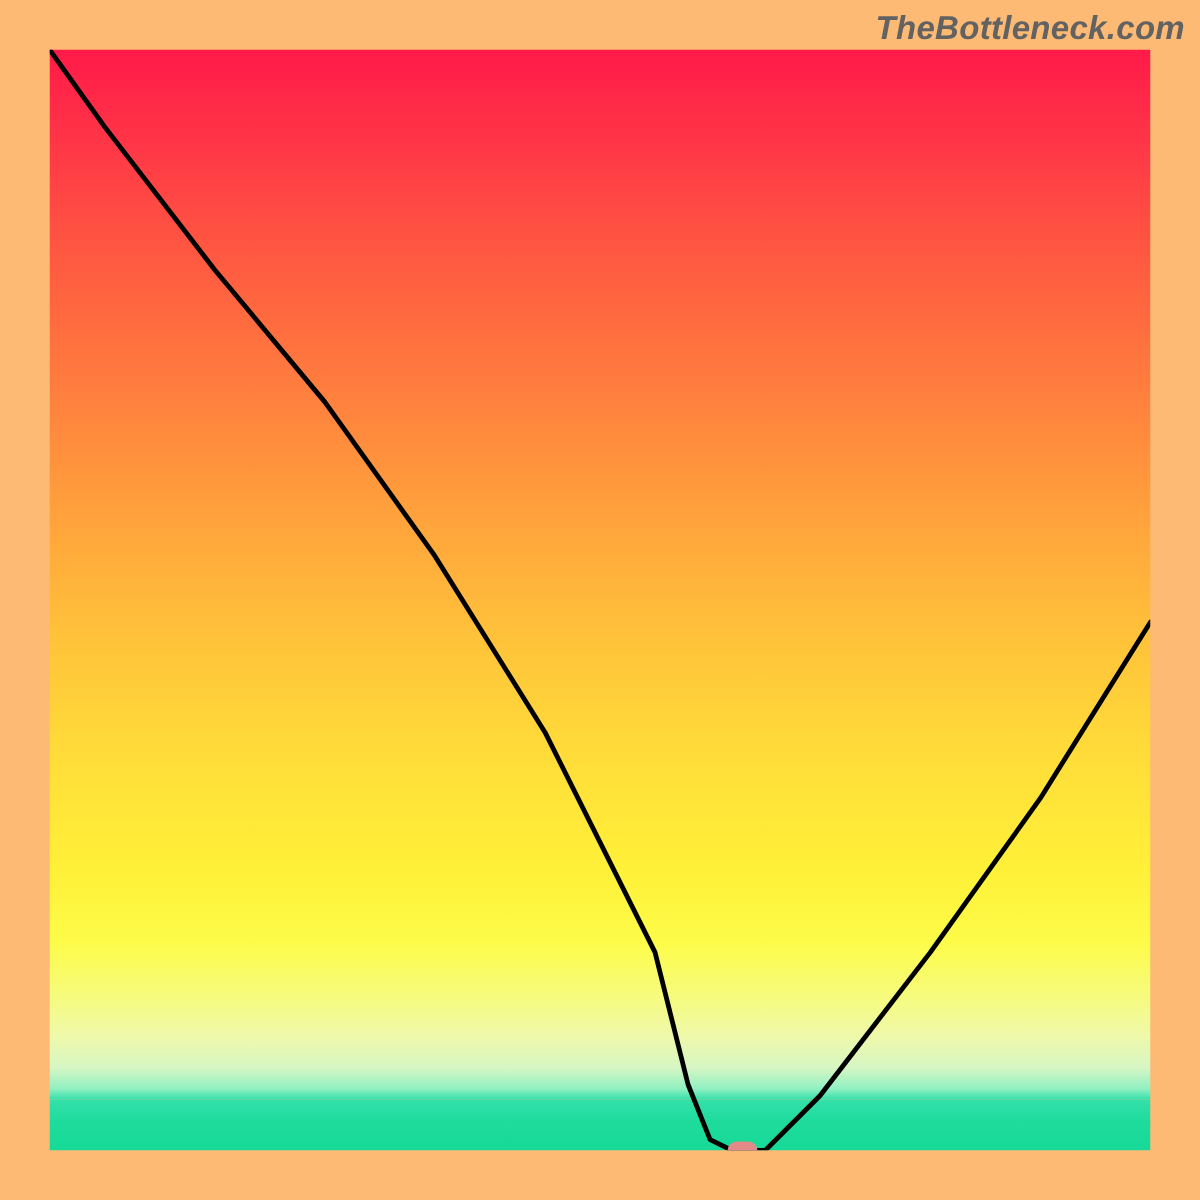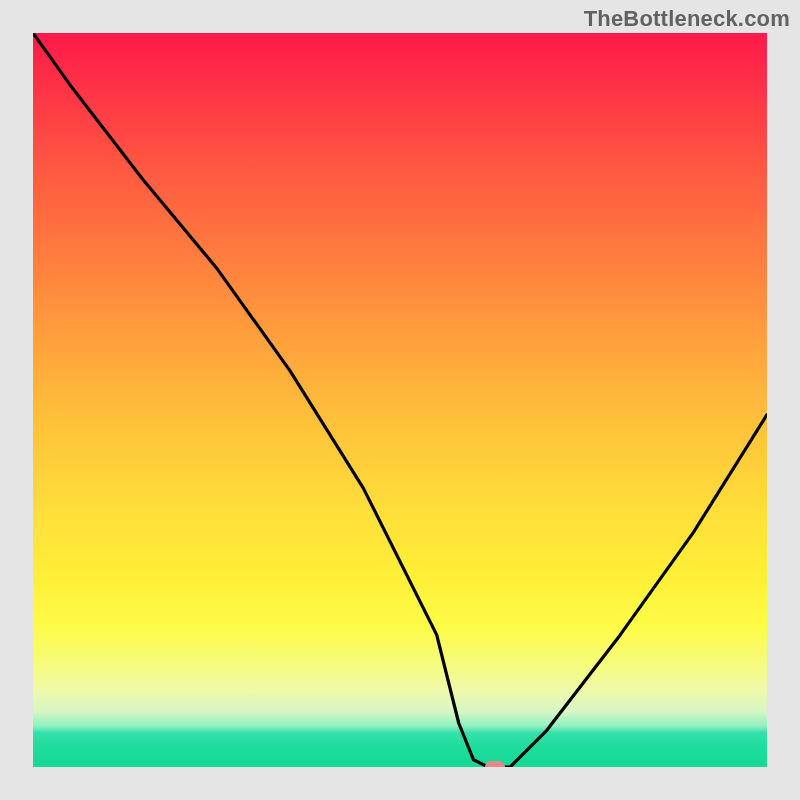--- a/index.html
+++ b/index.html
@@ -7,21 +7,22 @@
     padding: 0;
     width: 800px;
     height: 800px;
     background: #000;
     font-family: Arial, Helvetica, sans-serif;
   }
   .stage {
     position: relative;
     width: 800px;
     height: 800px;
-    background: #e5e5e5;
+    background: #fdba74;
+    font-style: italic;
   }
   .watermark {
     position: absolute;
     top: 6px;
     right: 10px;
     color: #626262;
     font-size: 22px;
     font-weight: 600;
     letter-spacing: 0.2px;
     z-index: 10;

